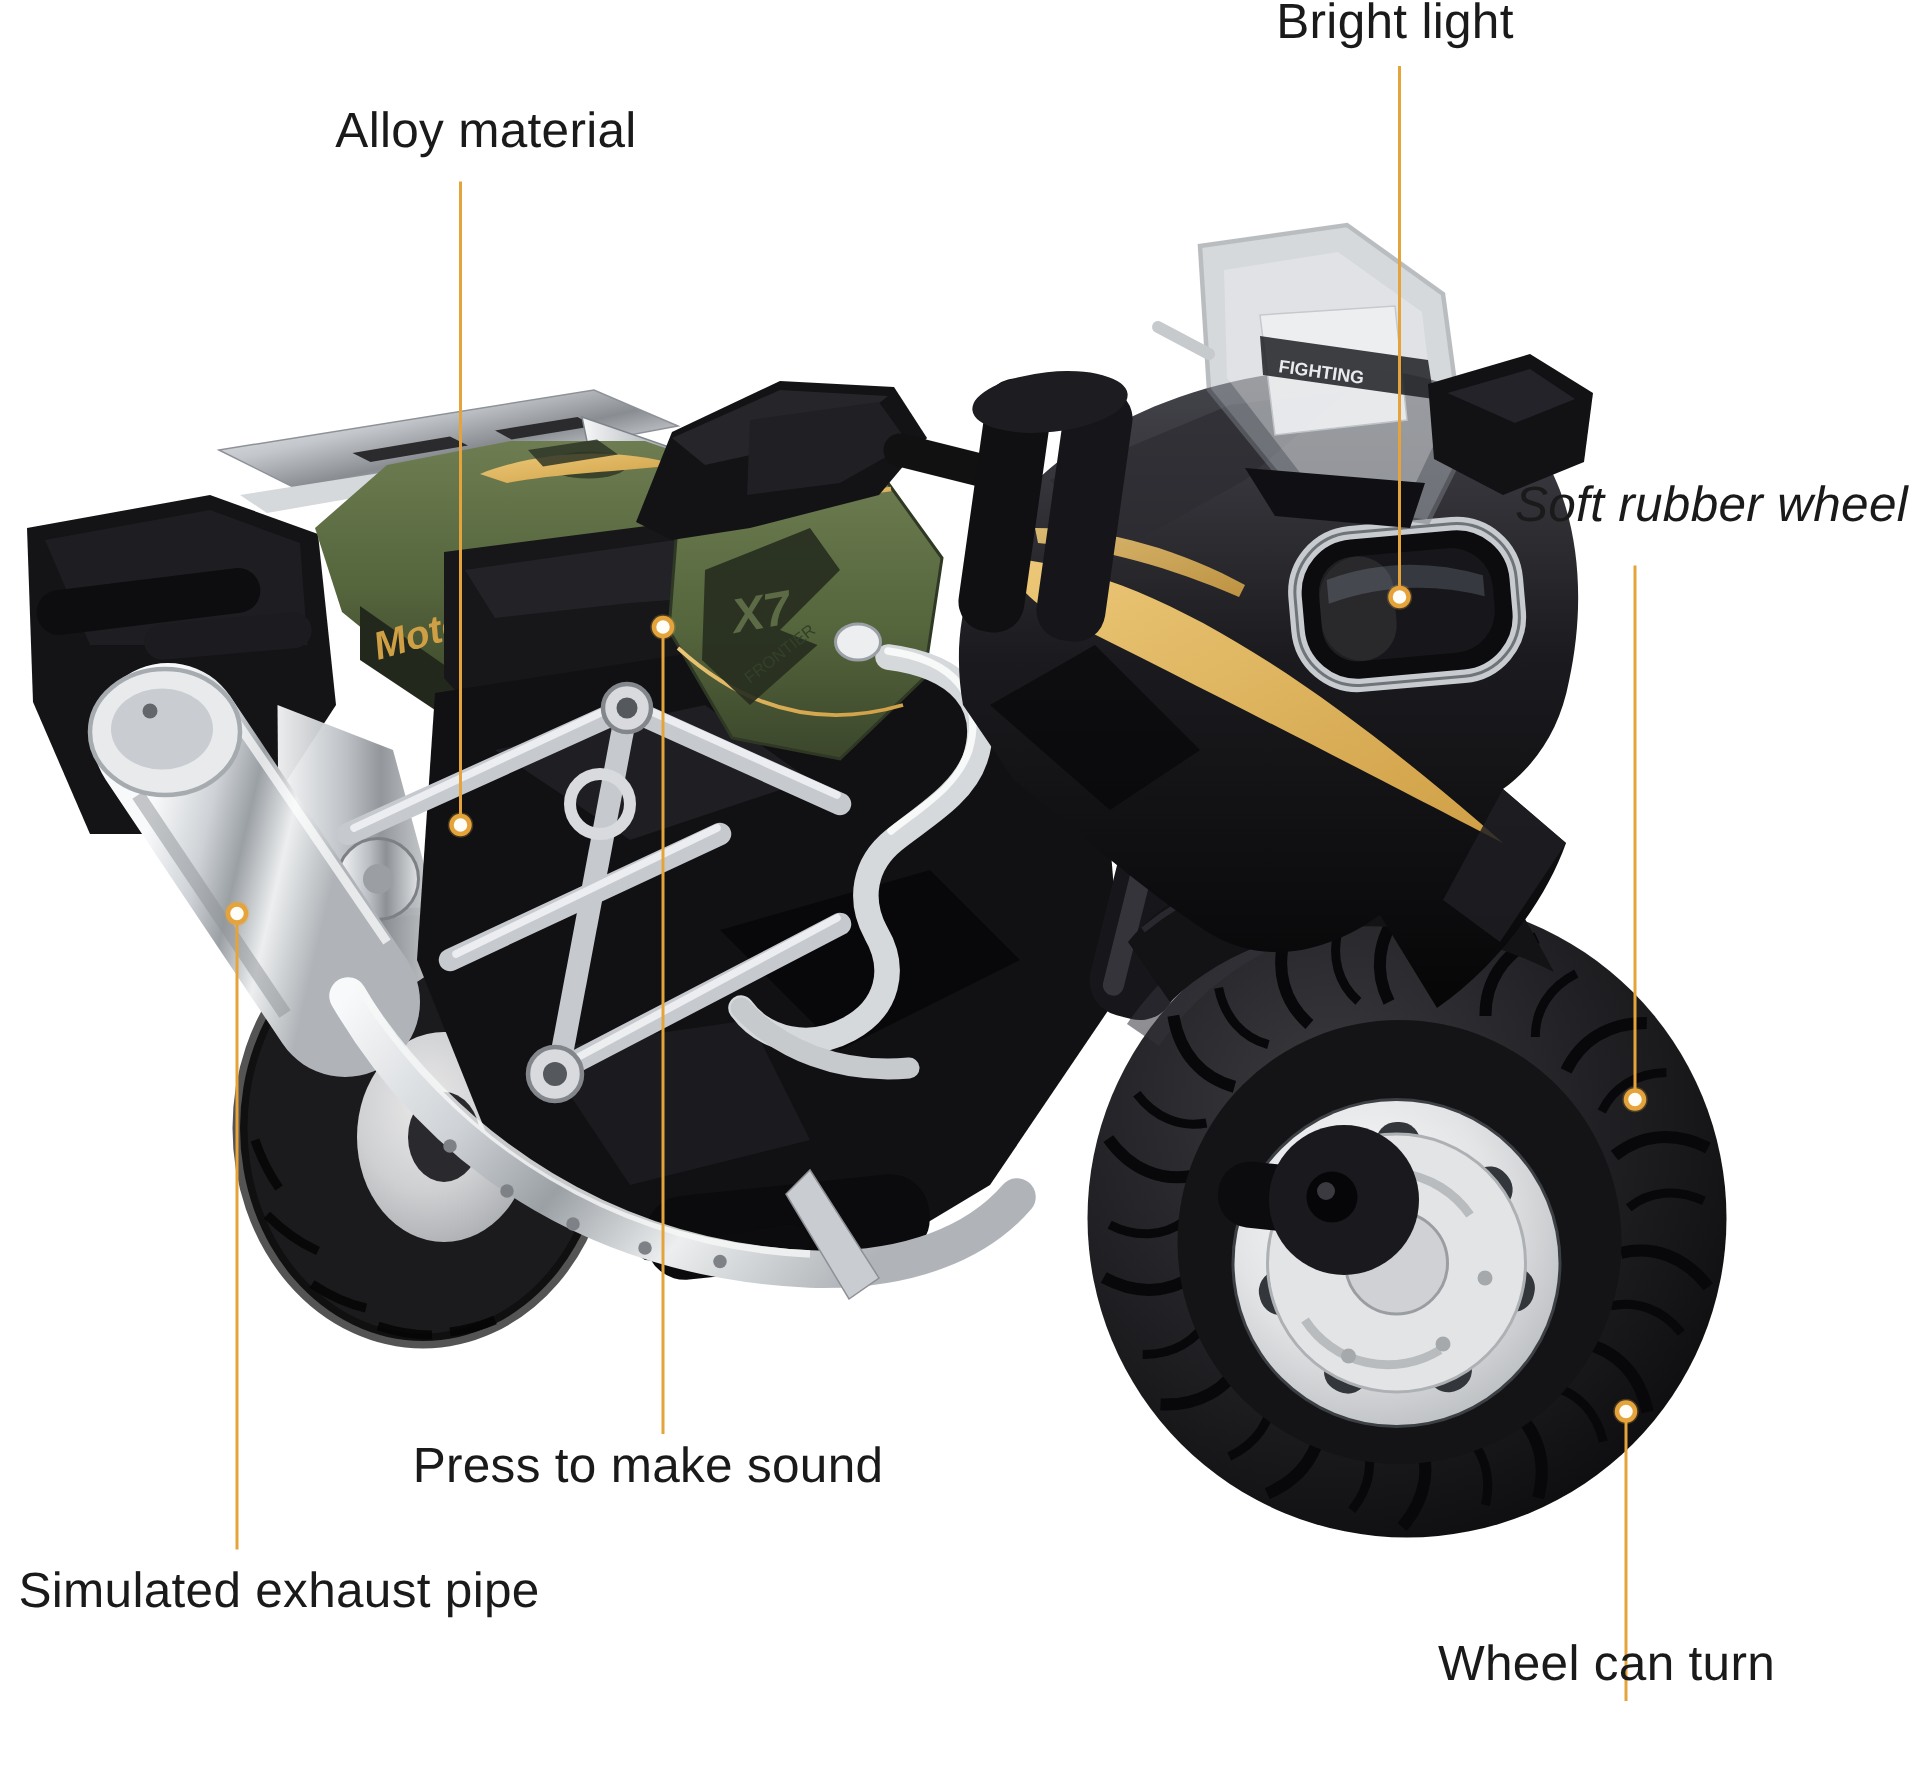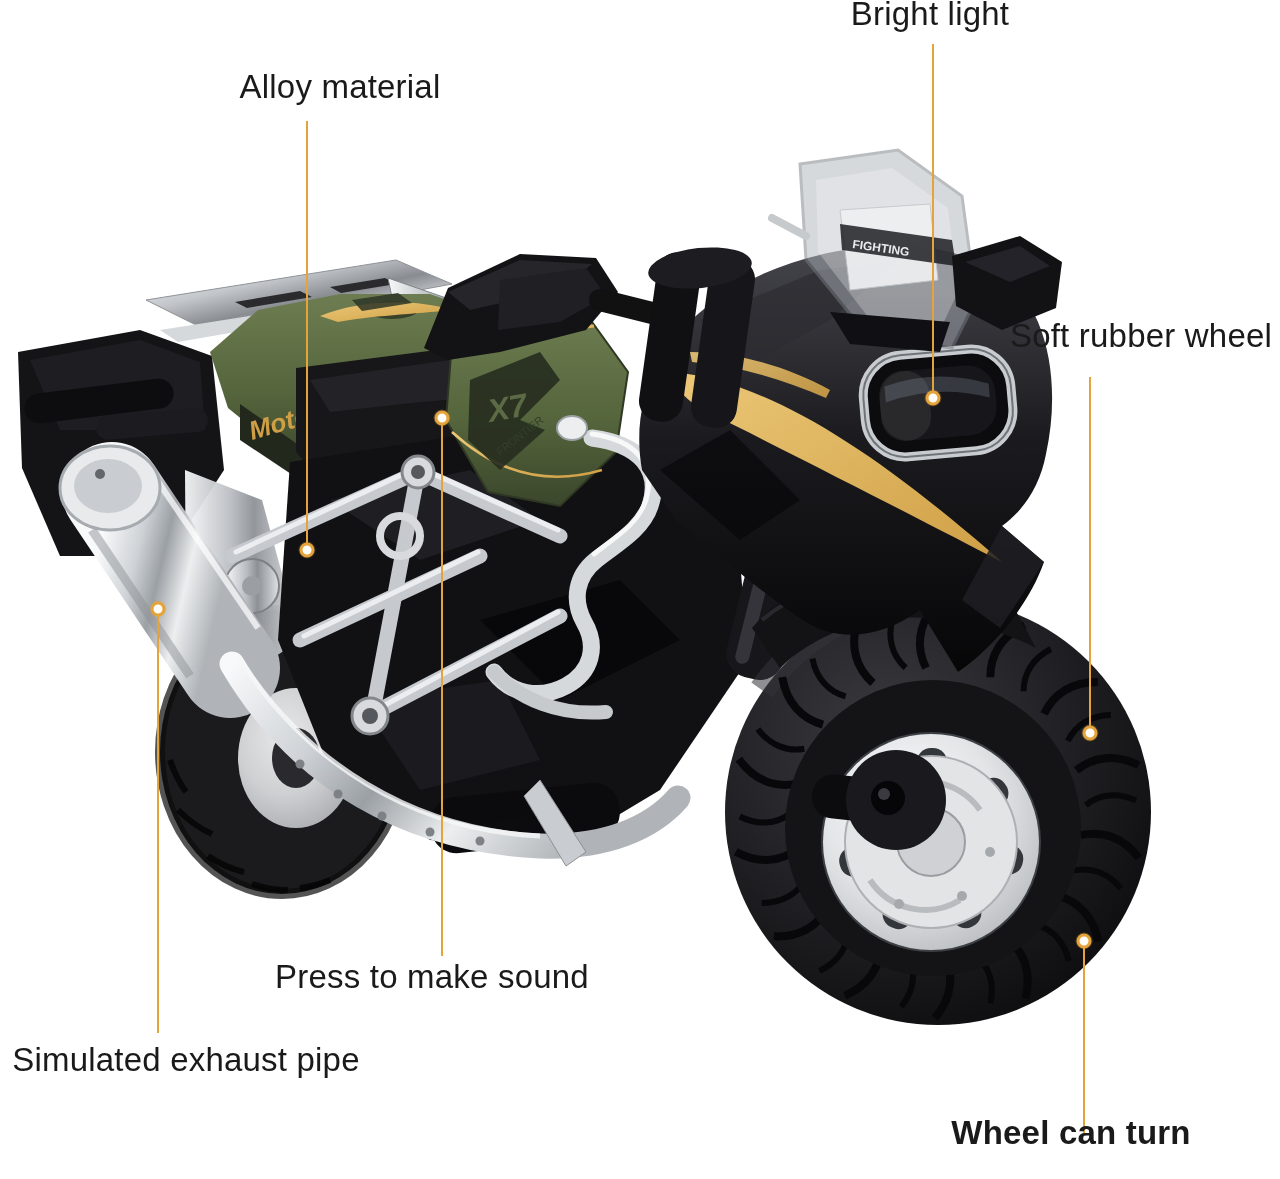--- a/index.html
+++ b/index.html
@@ -19,37 +19,37 @@
     position:absolute;font-size:33px;line-height:1.15;color:#1a1a1a;
     white-space:nowrap;transform:translateX(-50%);letter-spacing:.2px;
   }
   
   #co-bright-line{left:932px;top:44px;height:347px;}
   #co-bright-dot{left:933px;top:398px;}
   #co-bright-label{left:930px;top:-5px;}
   
   #co-alloy-line{left:306px;top:121px;height:422px;}
   #co-alloy-dot{left:307px;top:550px;}
-  #co-alloy-label{left:324px;top:68px;margin-left:16px;}
+  #co-alloy-label{left:324px;top:68px;}
   
   #co-soft-line{left:1089px;top:377px;height:349px;}
   #co-soft-dot{left:1090px;top:733px;}
-  #co-soft-label{left:1141px;top:317px;}
+  #co-soft-label{left:1141px;top:317px;font-style:italic;}
   
   #co-press-line{left:441px;top:425px;height:531px;}
   #co-press-dot{left:442px;top:418px;}
   #co-press-label{left:432px;top:958px;}
   
   #co-exhaust-line{left:157px;top:616px;height:417px;}
   #co-exhaust-dot{left:158px;top:609px;}
   #co-exhaust-label{left:186px;top:1041px;}
   
   #co-turn-line{left:1083px;top:948px;height:186px;}
   #co-turn-dot{left:1084px;top:941px;}
-  #co-turn-label{left:1071px;top:1114px;font-weight:bold;}
+  #co-turn-label{left:1071px;top:1090px;}
 </style>
 </head>
 <body>
 
 <div class="canvas">
 
   <svg class="bike-svg" viewBox="0 0 1280 1179" xmlns="http://www.w3.org/2000/svg">
     <defs>
       <linearGradient id="chrD" x1="0" y1="0" x2="1" y2="1">
         <stop offset="0" stop-color="#fdfdfd"></stop>

